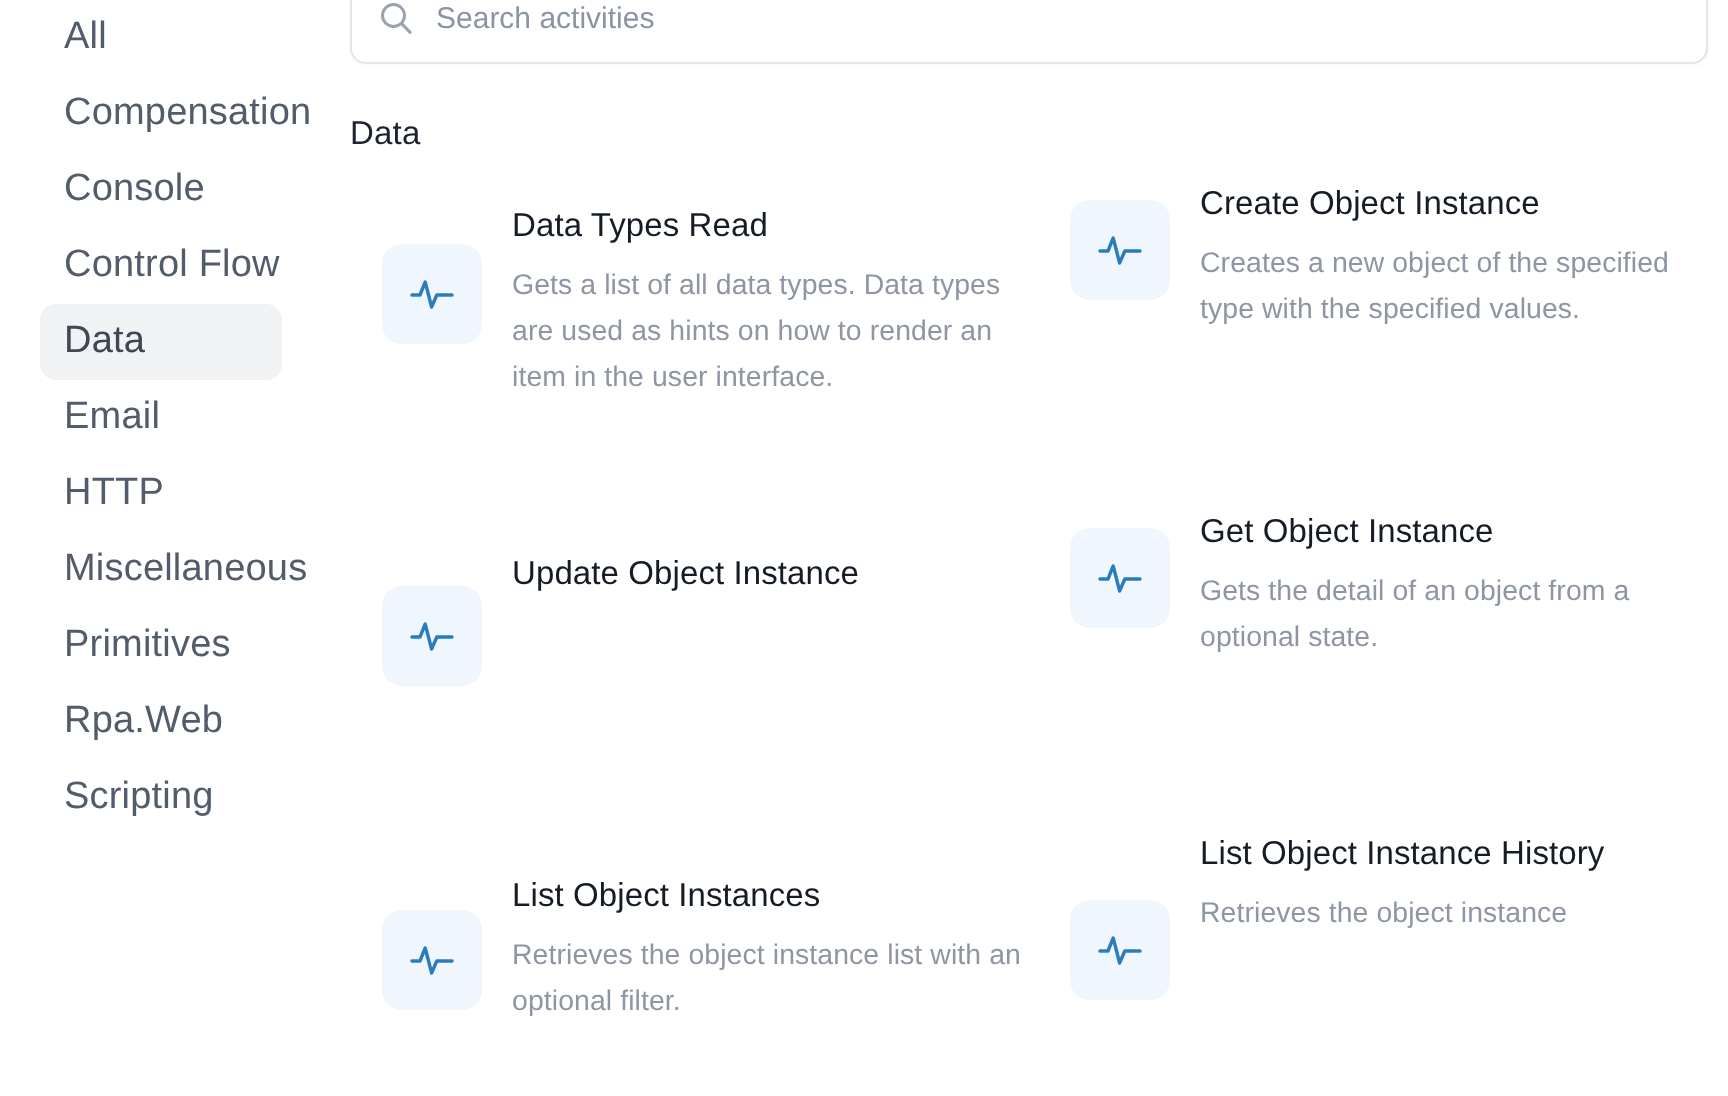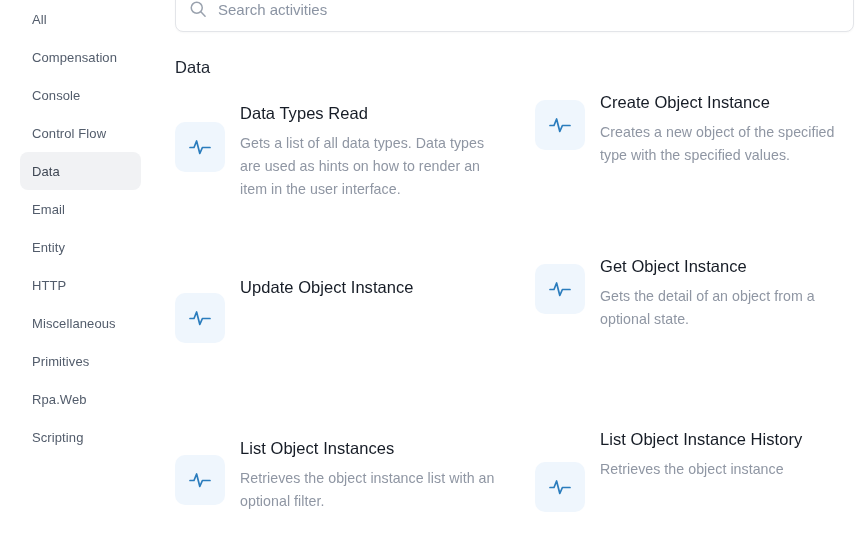--- a/index.html
+++ b/index.html
@@ -27,21 +27,21 @@
     padding-top: 0;
   }
   .side-item {
     position: relative;
     height: 38px;
     margin: 0 24px 0 20px;
     border-radius: 8px;
     display: flex;
     align-items: center;
     padding-left: 12px;
-    font-size: 13px;
+    font-size: 19px;
     color: #525c6b;
     cursor: pointer;
     letter-spacing: 0.1px;
     white-space: nowrap;
   }
   .side-item.active {
     background: #f1f2f4;
     color: #3f4754;
   }
 
@@ -124,28 +124,28 @@
   }
   .card-desc {
     font-size: 14.2px;
     line-height: 23px;
     color: #8f96a3;
     margin: 0;
     letter-spacing: 0.05px;
   }
 
   
-  .col-left  { left: 0px; }
+  .col-left  { left: 16px; }
   .col-right { left: 360px; }
   .row-1 { top: 0px; }
   .row-2 { top: 174px; }
   .row-3 { top: 335px; }
   .col-right.row-1 { top: -11px; }
   .col-right.row-2 { top: 153px; }
-  .col-right.row-3 { top: 314px; margin-top: 12px; }
+  .col-right.row-3 { top: 314px; }
   .col-right .card-icon { margin-right: 15px; }
   .col-right { width: 330px; }
   .col-right.row-1 .card-icon { margin-top: 12px; }
   .col-right.row-2 .card-icon { margin-top: 12px; }
   .col-right.row-3 .card-icon { margin-top: 37px; }
   .col-left.row-1 .card-icon { margin-top: 23px; }
   .col-left.row-2 .card-icon { margin-top: 20px; }
   .col-left.row-3 .card-icon { margin-top: 21px; }
   .col-left .card-body { width: 210px; }
   .col-right .card-body { width: 215px; }
@@ -168,23 +168,20 @@
     <div class="side-item">
         <span>Control Flow</span>
       </div>
     <div class="side-item active">
         <span>Data</span>
       </div>
     <div class="side-item">
         <span>Email</span>
       </div>
     <div class="side-item">
-        <span>Entity</span>
-      </div>
-    <div class="side-item">
         <span>HTTP</span>
       </div>
     <div class="side-item">
         <span>Miscellaneous</span>
       </div>
     <div class="side-item">
         <span>Primitives</span>
       </div>
     <div class="side-item">
         <span>Rpa.Web</span>

